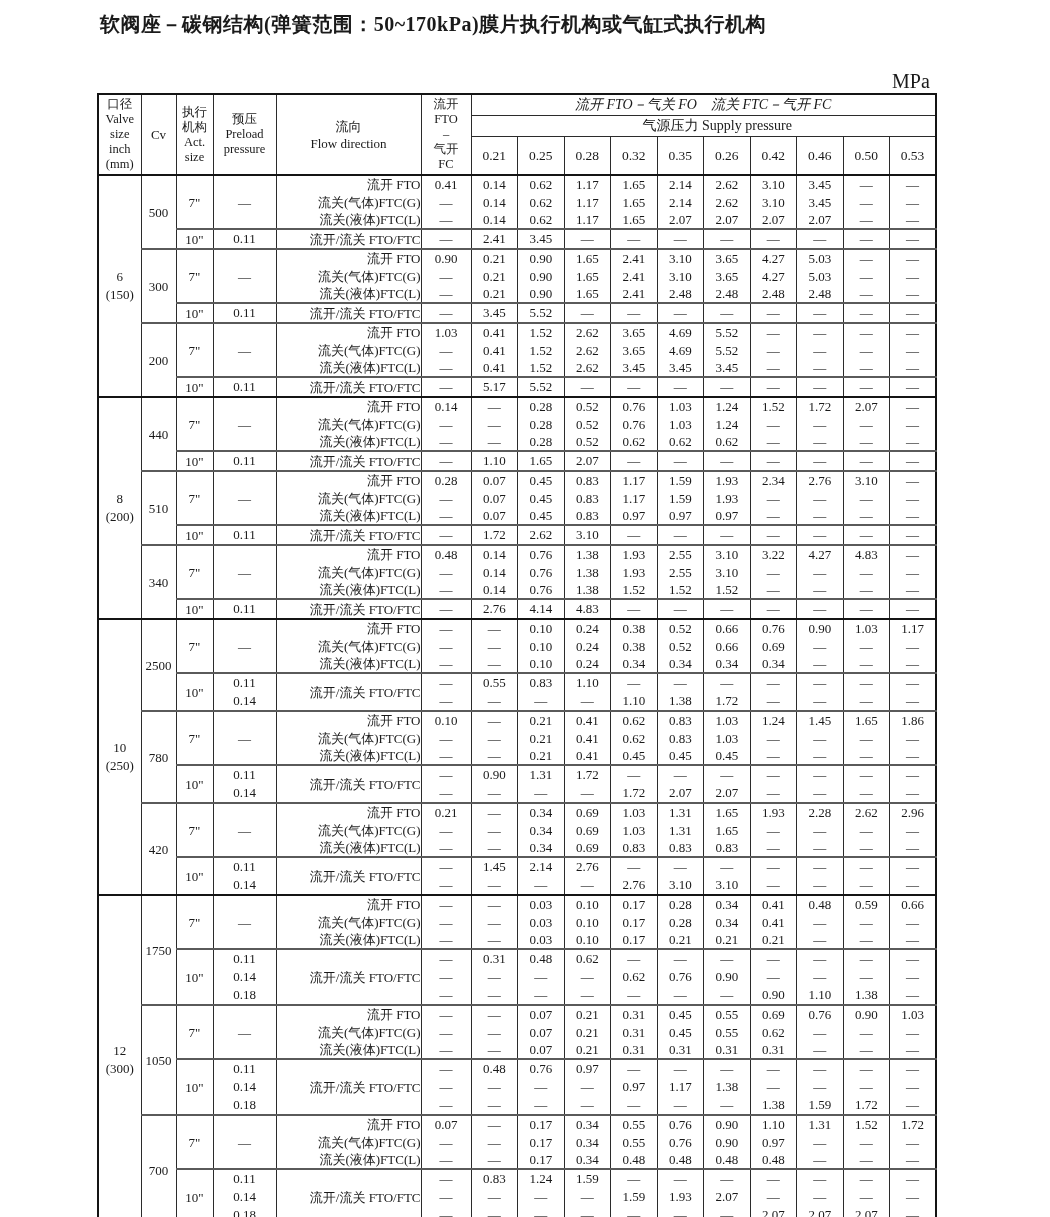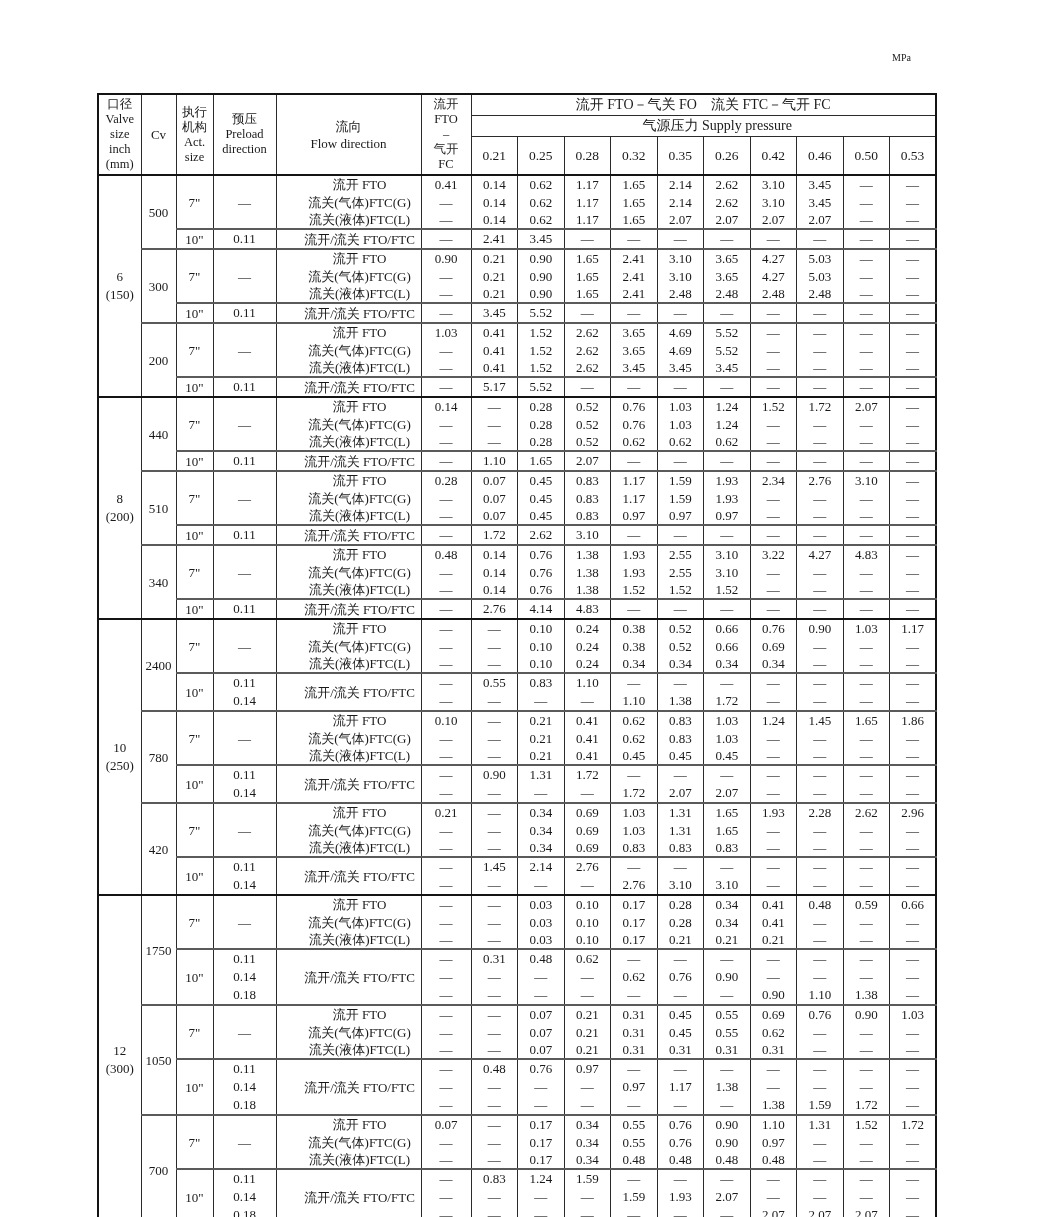--- a/index.html
+++ b/index.html
@@ -3,53 +3,54 @@
 <meta charset="utf-8">
 <style>
   html,body{margin:0;padding:0;background:#fff;}
   .page{
     position:relative;width:1050px;height:1217px;background:#fff;
     font-family:"Liberation Serif","DejaVu Serif",serif;color:#1a1a1a;overflow:hidden;
   }
   .title-block{position:absolute;left:100px;top:12px;}
   .title-zh{font-size:20px;font-weight:bold;letter-spacing:.5px;line-height:24px;}
   .title-en{font-size:18px;line-height:24px;}
-  .mpa{position:absolute;left:892px;top:52px;font-size:10px;}
+  .mpa{position:absolute;left:892px;top:70px;font-size:20px;}
   table.spec{
     position:absolute;left:97px;top:93px;
     border-collapse:collapse;table-layout:fixed;
     border:2px solid #141414;
   }
   th,td{
     border-left:1px solid #2b2b2b;border-right:1px solid #2b2b2b;
     padding:0;font-weight:normal;text-align:center;vertical-align:middle;
     font-size:13px;line-height:17px;overflow:hidden;
   }
   thead th{border-bottom:1px solid #2b2b2b;}
   tr.hdr1{height:21px;} tr.hdr2{height:21px;} tr.hdr3{height:39px;}
-  .group-title{font-size:14px;}
+  .group-title{font-size:14px;font-style:italic;}
   .supply-title{font-size:14px;padding-left:28px;}
   .ptick{font-size:13.5px;}
   .multiline{white-space:pre-line;}
   .hsmall{font-size:12.5px;line-height:15px;}
-  .flow-cell{text-align:center;padding-left:22px;}
+  .flow-cell{text-align:right;padding-left:22px;}
   tbody tr.base{height:18px;}
   tbody tr.h1{height:18px;}
   tbody tr.h2{height:36px;}
   tbody tr.h3{height:54px;}
   tbody td.multiline{line-height:18px;}
   tr.grp-top > td{border-top:2px solid #5a5a5a;}
   tr.act-top > td{border-top:2px solid #5a5a5a;}
   tr.sec-top > td{border-top:2px solid #141414;}
 </style>
 </head>
 <body>
 
 <div class="page">
   <div class="title-block">
+    <div class="title-zh">软阀座－碳钢结构(弹簧范围：50~170kPa)膜片执行机构或气缸式执行机构</div>
   </div>
   <div class="mpa">MPa</div>
 
   <table class="spec">
     <colgroup>
       <col style="width:43px">
         <col style="width:35px">
         <col style="width:37px">
       <col style="width:63px">
         <col style="width:145px">
@@ -72,21 +73,21 @@
 size
 inch
 (mm)</th>
         <th rowspan="3">Cv</th>
         <th rowspan="3" class="multiline hsmall">执行
 机构
 Act.
 size</th>
         <th rowspan="3" class="multiline hsmall">预压
 Preload
-direction</th>
+pressure</th>
         <th rowspan="3" class="multiline">流向
 Flow direction</th>
         <th rowspan="3" class="multiline hsmall">流开
 FTO
 –
 气开
 FC</th>
         <th colspan="10" class="group-title">流开 FTO－气关 FO　流关 FTC－气开 FC</th>
       </tr>
       <tr class="hdr2">
@@ -472,21 +473,21 @@
           <td class="multiline">—</td>
           <td class="multiline">—</td>
           <td class="multiline">—</td>
           <td class="multiline">—</td>
           <td class="multiline">—</td>
           <td class="multiline">—</td>
         </tr>
         <tr class="base sec-top">
           <td rowspan="12" class="multiline">10
 (250)</td>
-          <td rowspan="4">2400</td>
+          <td rowspan="4">2500</td>
           <td rowspan="3">7"</td>
           <td rowspan="3">—</td>
           <td class="flow-cell">流开 FTO</td>
           <td>—</td>
           <td>—</td>
           <td>0.10</td>
           <td>0.24</td>
           <td>0.38</td>
           <td>0.52</td>
           <td>0.66</td>

